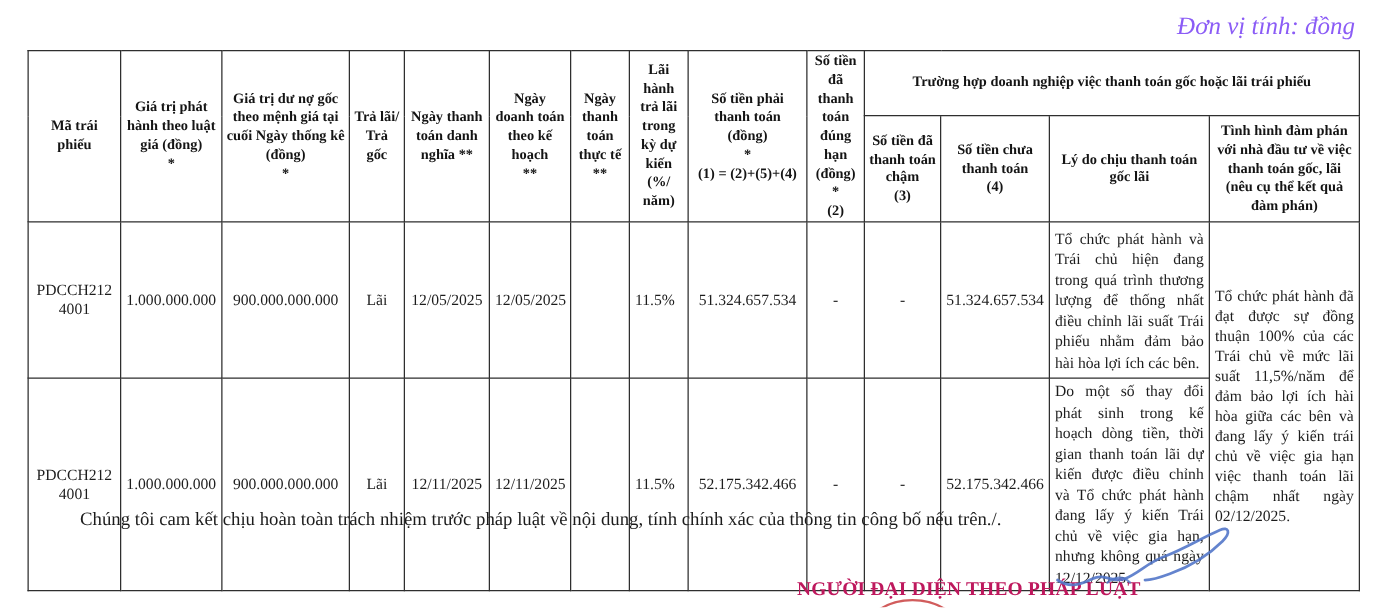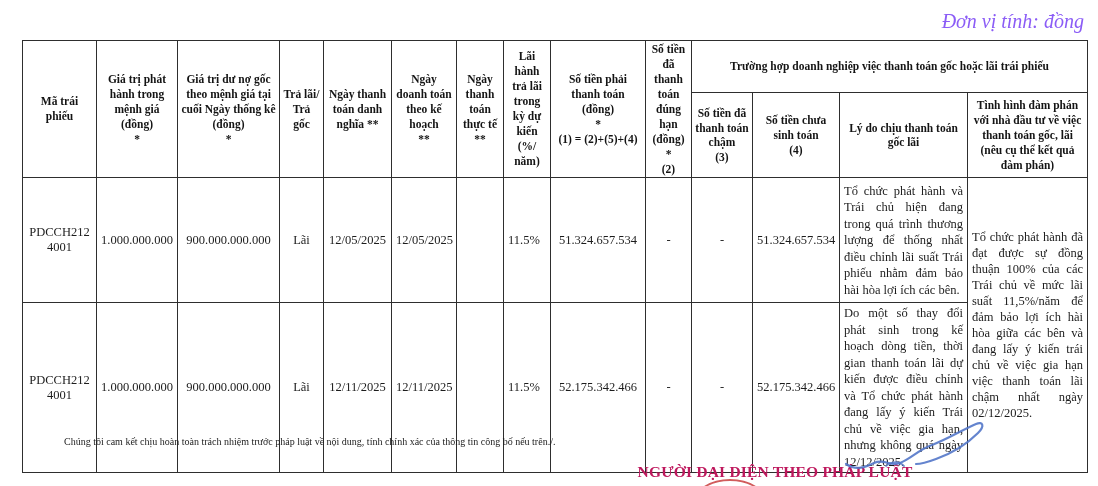--- a/index.html
+++ b/index.html
@@ -59,23 +59,23 @@
     font-family: Liberation Serif, serif;
   }
   .negotiation {
     text-align: justify;
     font-size: 12.5px;
     line-height: 1.28;
     padding: 3px 5px;
   }
   .commitment {
     position: absolute;
-    left: 64px; top: 436px;
+    left: 64px; top: 408px;
     width: 780px;
-    font-size: 10px;
+    font-size: 15px;
     color: #1c1c1c;
   }
   .signatory {
     position: absolute;
     left: 630px; top: 463px;
     width: 290px;
     text-align: center;
     font-weight: bold;
     font-size: 15.5px;
     color: #be185d;
@@ -111,21 +111,21 @@
       <col style="width:46px">
       <col style="width:61px">
       <col style="width:87px">
     <col style="width:128px">
       <col style="width:120px">
   </colgroup>
   <thead>
     <tr class="tier1">
       <th rowspan="2">Mã trái phiếu</th>
       <th rowspan="2">
-        <span>Giá trị phát hành trong mệnh giá (đồng)</span>
+        <span>Giá trị phát hành theo luật giá (đồng)</span>
         <span class="blk">*</span>
       </th>
       <th rowspan="2">
         <span>Giá trị dư nợ gốc theo mệnh giá tại cuối Ngày thống kê (đồng)</span>
         <span class="blk">*</span>
       </th>
       <th rowspan="2">Trả lãi/ Trả gốc</th>
       <th rowspan="2">Ngày thanh toán danh nghĩa **</th>
       <th rowspan="2">
         <span>Ngày doanh toán theo kế hoạch</span>
@@ -147,21 +147,21 @@
         <span class="blk">(2)</span>
       </th>
       <th colspan="4">Trường hợp doanh nghiệp việc thanh toán gốc hoặc lãi trái phiếu</th>
     </tr>
     <tr class="tier2">
       <th>
         <span>Số tiền đã thanh toán chậm</span>
         <span class="blk">(3)</span>
       </th>
       <th>
-        <span>Số tiền chưa sinh toán</span>
+        <span>Số tiền chưa thanh toán</span>
         <span class="blk">(4)</span>
       </th>
       <th>Lý do chịu thanh toán gốc lãi</th>
       <th>Tình hình đàm phán với nhà đầu tư về việc thanh toán gốc, lãi (nêu cụ thể kết quả đàm phán)</th>
     </tr>
   </thead>
   <tbody>
     <tr class="row1">
       <td class="ctr pre">PDCCH212
 4001</td>

